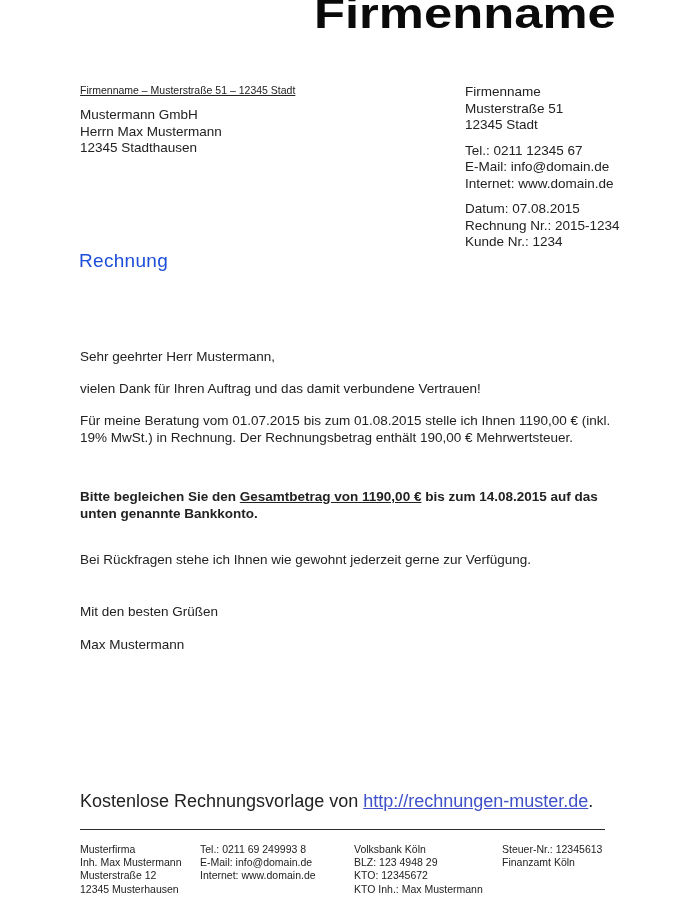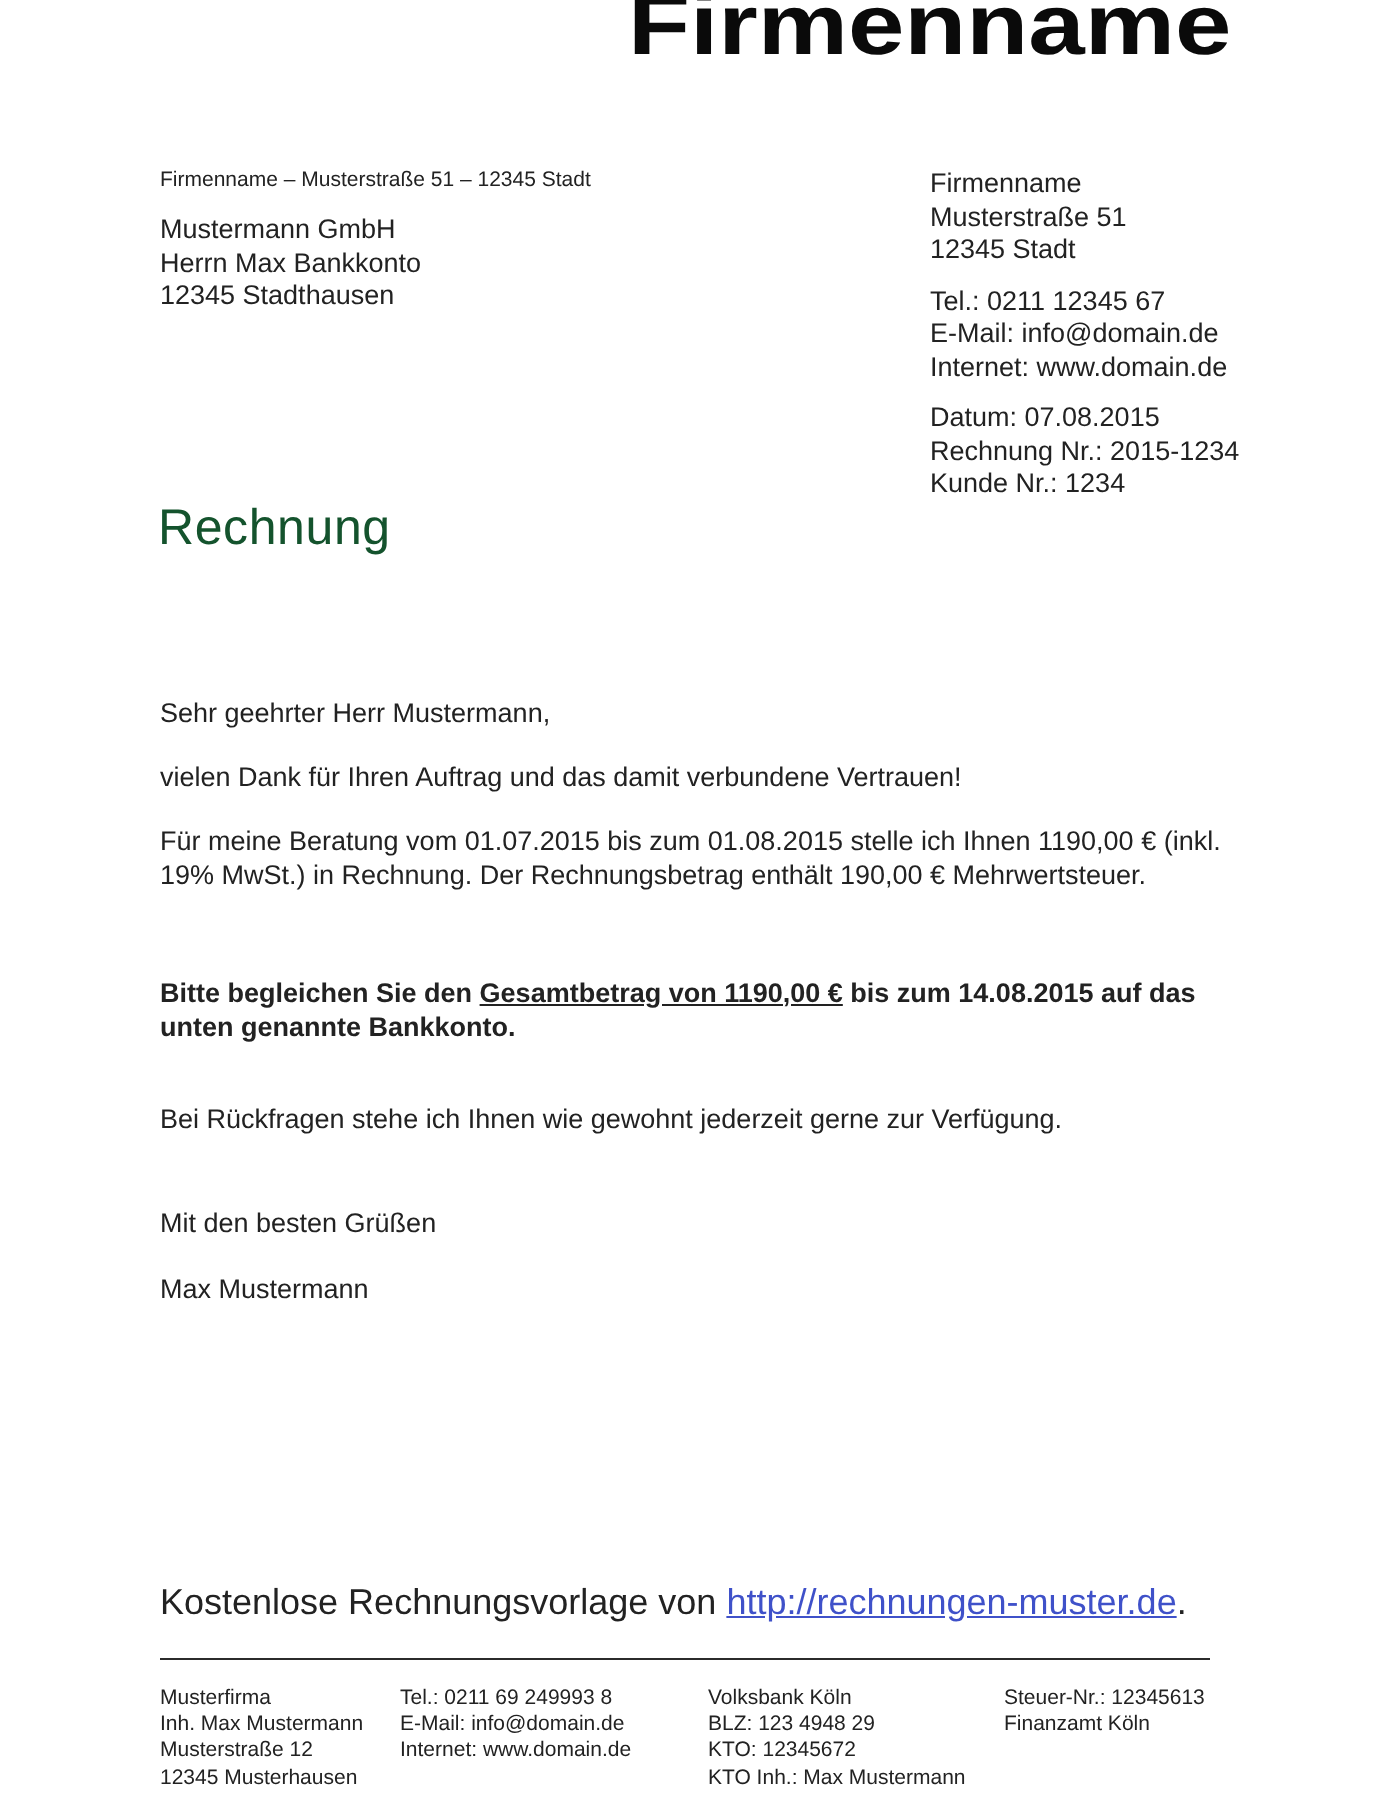--- a/index.html
+++ b/index.html
@@ -29,37 +29,37 @@
     font-weight: 700;
     color: #0a0a0a;
     margin-top: -3px;
     white-space: nowrap;
     letter-spacing: -0.1px;
   }
 
   
   .return-line {
     position: absolute; left: 80px; top: 84px;
-    font-size: 10.5px; white-space: nowrap;
+    font-size: 10.5px; text-decoration: underline; white-space: nowrap;
   }
   .recipient {
     position: absolute; left: 80px; top: 107px;
     font-size: 13.5px; line-height: 16.5px;
   }
   .sender {
     position: absolute; left: 465px; top: 84px;
     font-size: 13.5px; line-height: 16.5px;
   }
   .sender .group { margin-bottom: 9px; }
 
   
   .doc-title {
     position: absolute; left: 79px; top: 250px;
-    font-size: 25px; font-weight: 400; letter-spacing: 0.3px;
-    color: #14532d; margin: 0;
+    font-size: 19px; font-weight: 400; letter-spacing: 0.3px;
+    color: #1d4ed8; margin: 0;
   }
   .para {
     position: absolute; left: 80px; width: 534px;
     font-size: 13.5px; line-height: 17px;
   }
   .p-salutation   { top: 334px; }
   .p-thanks       { top: 366px; }
   .p-desc         { top: 398px; }
   .p-payment      { top: 474px; font-weight: 700; }
   .p-availability { top: 537px; }
@@ -98,21 +98,21 @@
 <div class="page">
 
   <header class="brand">
     <div class="brand-name">Firmenname</div>
   </header>
 
   <div class="return-line">Firmenname – Musterstraße 51 – 12345 Stadt</div>
 
   <div class="recipient">
     <div>Mustermann GmbH</div>
-    <div>Herrn Max Bankkonto</div>
+    <div>Herrn Max Mustermann</div>
     <div>12345 Stadthausen</div>
   </div>
 
   <aside class="sender">
     <div class="group">
       <div>Firmenname</div>
       <div>Musterstraße 51</div>
       <div>12345 Stadt</div>
     </div>
     <div class="group">

